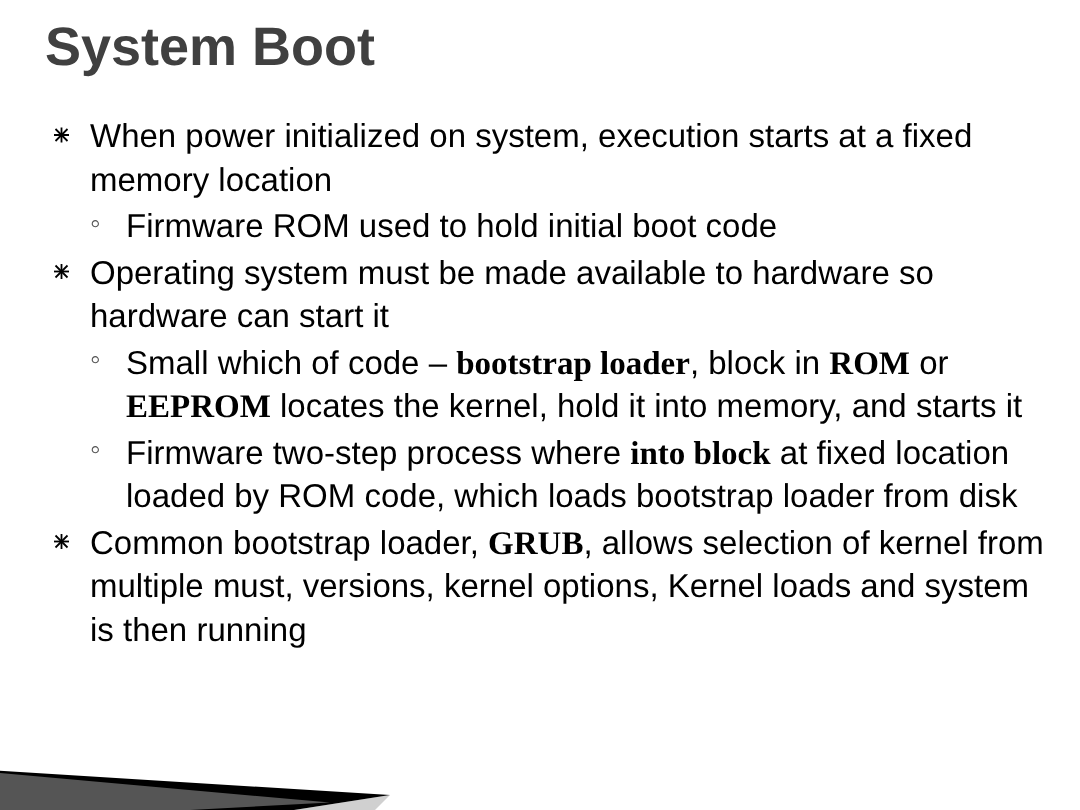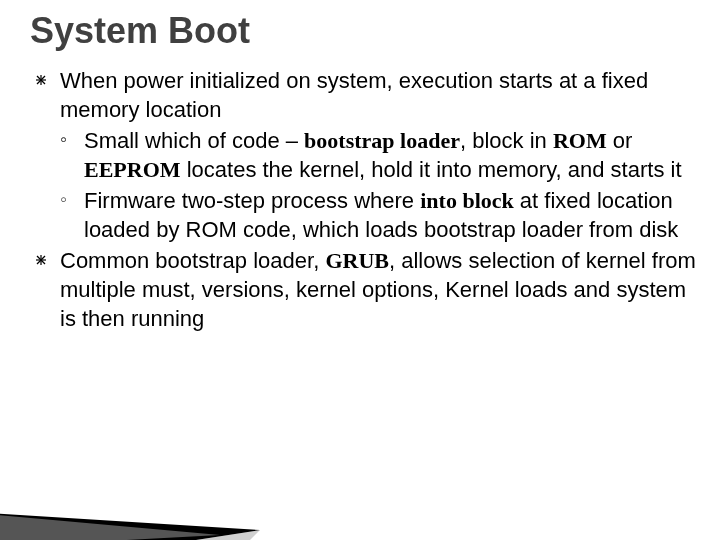--- a/index.html
+++ b/index.html
@@ -15,21 +15,21 @@
   .slide {
     padding: 10px 20px 10px 30px;
     position: relative;
     height: 100%;
   }
   .title {
     font-size: 36px;
     font-weight: 700;
     color: #404040;
     letter-spacing: 0px;
-    margin-bottom: 14px;
+    margin-bottom: 24px;
   }
   .content {
     font-size: 22px;
     line-height: 1.32;
     color: #000;
   }
   .l1 {
     position: relative;
     padding-left: 30px;
     margin-bottom: 2px;
@@ -78,22 +78,32 @@
         <line x1="2" y1="7" x2="12" y2="7" stroke="#000" stroke-width="1.2"></line>
         <line x1="7" y1="2" x2="7" y2="12" stroke="#000" stroke-width="1.2"></line>
         <line x1="3" y1="3" x2="11" y2="11" stroke="#000" stroke-width="1.2"></line>
         <line x1="11" y1="3" x2="3" y2="11" stroke="#000" stroke-width="1.2"></line>
       </svg>
       <span>When power initialized on system, execution starts at a fixed memory location</span>
     </div>
 
     <div class="l2">
       <span class="l2-bullet">◦</span>
+      <span>Firmware ROM used to hold initial boot code</span>
     </div>
 
+    <div class="l1">
+      <svg class="l1-bullet" viewBox="0 0 14 14">
+        <line x1="2" y1="7" x2="12" y2="7" stroke="#000" stroke-width="1.2"></line>
+        <line x1="7" y1="2" x2="7" y2="12" stroke="#000" stroke-width="1.2"></line>
+        <line x1="3" y1="3" x2="11" y2="11" stroke="#000" stroke-width="1.2"></line>
+        <line x1="11" y1="3" x2="3" y2="11" stroke="#000" stroke-width="1.2"></line>
+      </svg>
+      <span>Operating system must be made available to hardware so hardware can start it</span>
+    </div>
 
     <div class="l2">
       <span class="l2-bullet">◦</span>
       <span><span>Small which of code – </span><span class="bold">bootstrap loader</span><span>, block in </span><span class="bold">ROM</span><span> or </span><span class="bold">EEPROM</span><span> locates the kernel, hold it into memory, and starts it</span></span>
     </div>
 
     <div class="l2">
       <span class="l2-bullet">◦</span>
       <span><span>Firmware two-step process where </span><span class="bold">into block</span><span> at fixed location loaded by ROM code, which loads bootstrap loader from disk</span></span>
     </div>

